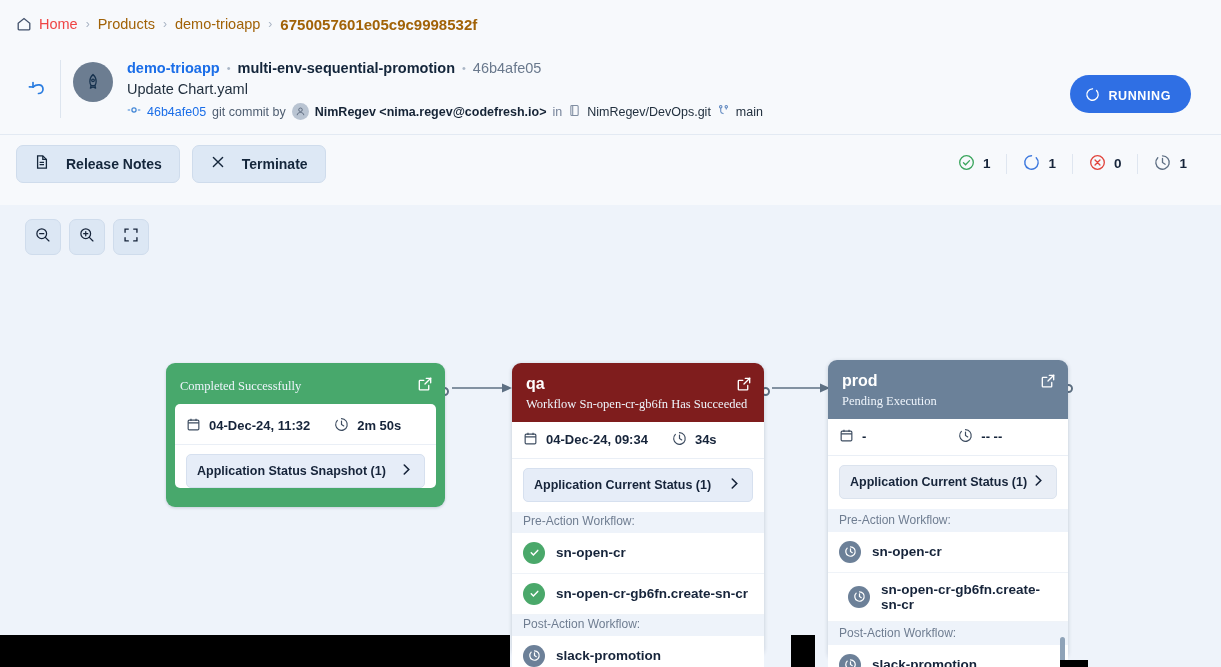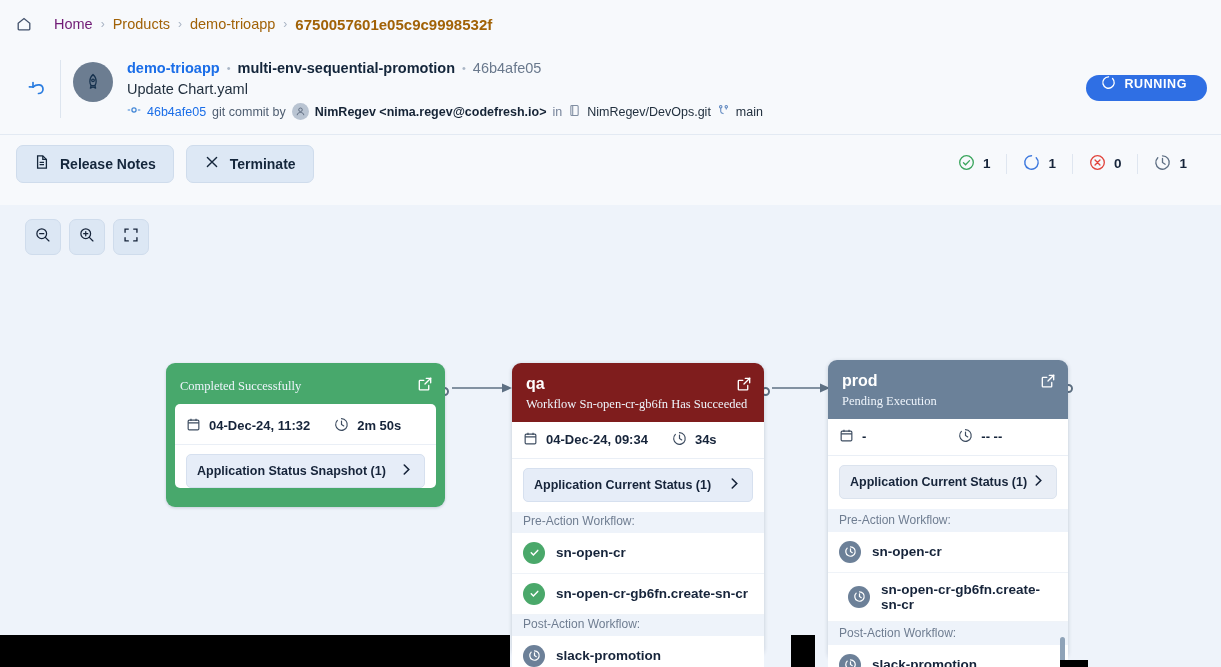--- a/index.html
+++ b/index.html
@@ -12,21 +12,21 @@
   }
   .app { position: relative; width: 1221px; height: 667px; background: #f7f9fc; }
 
   
   .breadcrumb {
     display: flex; align-items: center; gap: 8px;
     height: 48px; padding: 0 16px;
     font-size: 14.5px;
   }
   .crumb { color: #a16207; white-space: nowrap; }
-  .crumb.home { display: flex; align-items: center; gap: 22px; color: #701a75; }
+  .crumb.home { display: flex; align-items: center; gap: 7px; color: #ef4444; }
   .crumb.active { color: #a16207; font-weight: 700; font-size: 15px; }
   .crumb-sep { color: #a9b4c4; font-size: 12px; }
   .home-icon svg { display: block; }
 
   
   .header {
     position: relative;
     display: flex; align-items: flex-start;
     padding: 8px 16px 12px 16px;
     min-height: 86px;
@@ -60,37 +60,37 @@
     width: 17px; height: 17px; border-radius: 50%;
     background: #b9c4d2; display: inline-flex;
     align-items: center; justify-content: center;
   }
   .user-str { color: #162436; font-weight: 700; }
   .in-word { color: #76839a; }
   .repo-str { color: #22303f; }
   .branch-str { color: #22303f; }
 
   .running-pill {
-    position: absolute; right: 14px; top: 27px;
+    position: absolute; right: 30px; top: 27px;
     display: flex; align-items: center; gap: 8px;
     background: #2f6fe4; color: #fff;
-    border-radius: 999px; padding: 0 20px 8px 15px;
+    border-radius: 999px; padding: 12px 20px 8px 15px;
     font-size: 12.5px; font-weight: 700; letter-spacing: .6px;
   }
 
   
   .actionbar {
     position: relative;
     border-top: 1px solid #e3eaf3;
     height: 58px;
     display: flex; align-items: center; gap: 12px;
     padding: 0 16px;
   }
   .btn {
-    display: flex; align-items: center; gap: 10px;
+    display: flex; align-items: center; gap: 16px;
     height: 38px; padding: 0 17px;
     background: #dde8f5; border: 1px solid #cfdcec;
     border-radius: 7px;
     font-size: 14px; font-weight: 700; color: #14263b;
     cursor: pointer;
   }
   .counters {
     position: absolute; right: 18px; top: 50%; transform: translateY(-50%);
     display: flex; align-items: center;
   }

